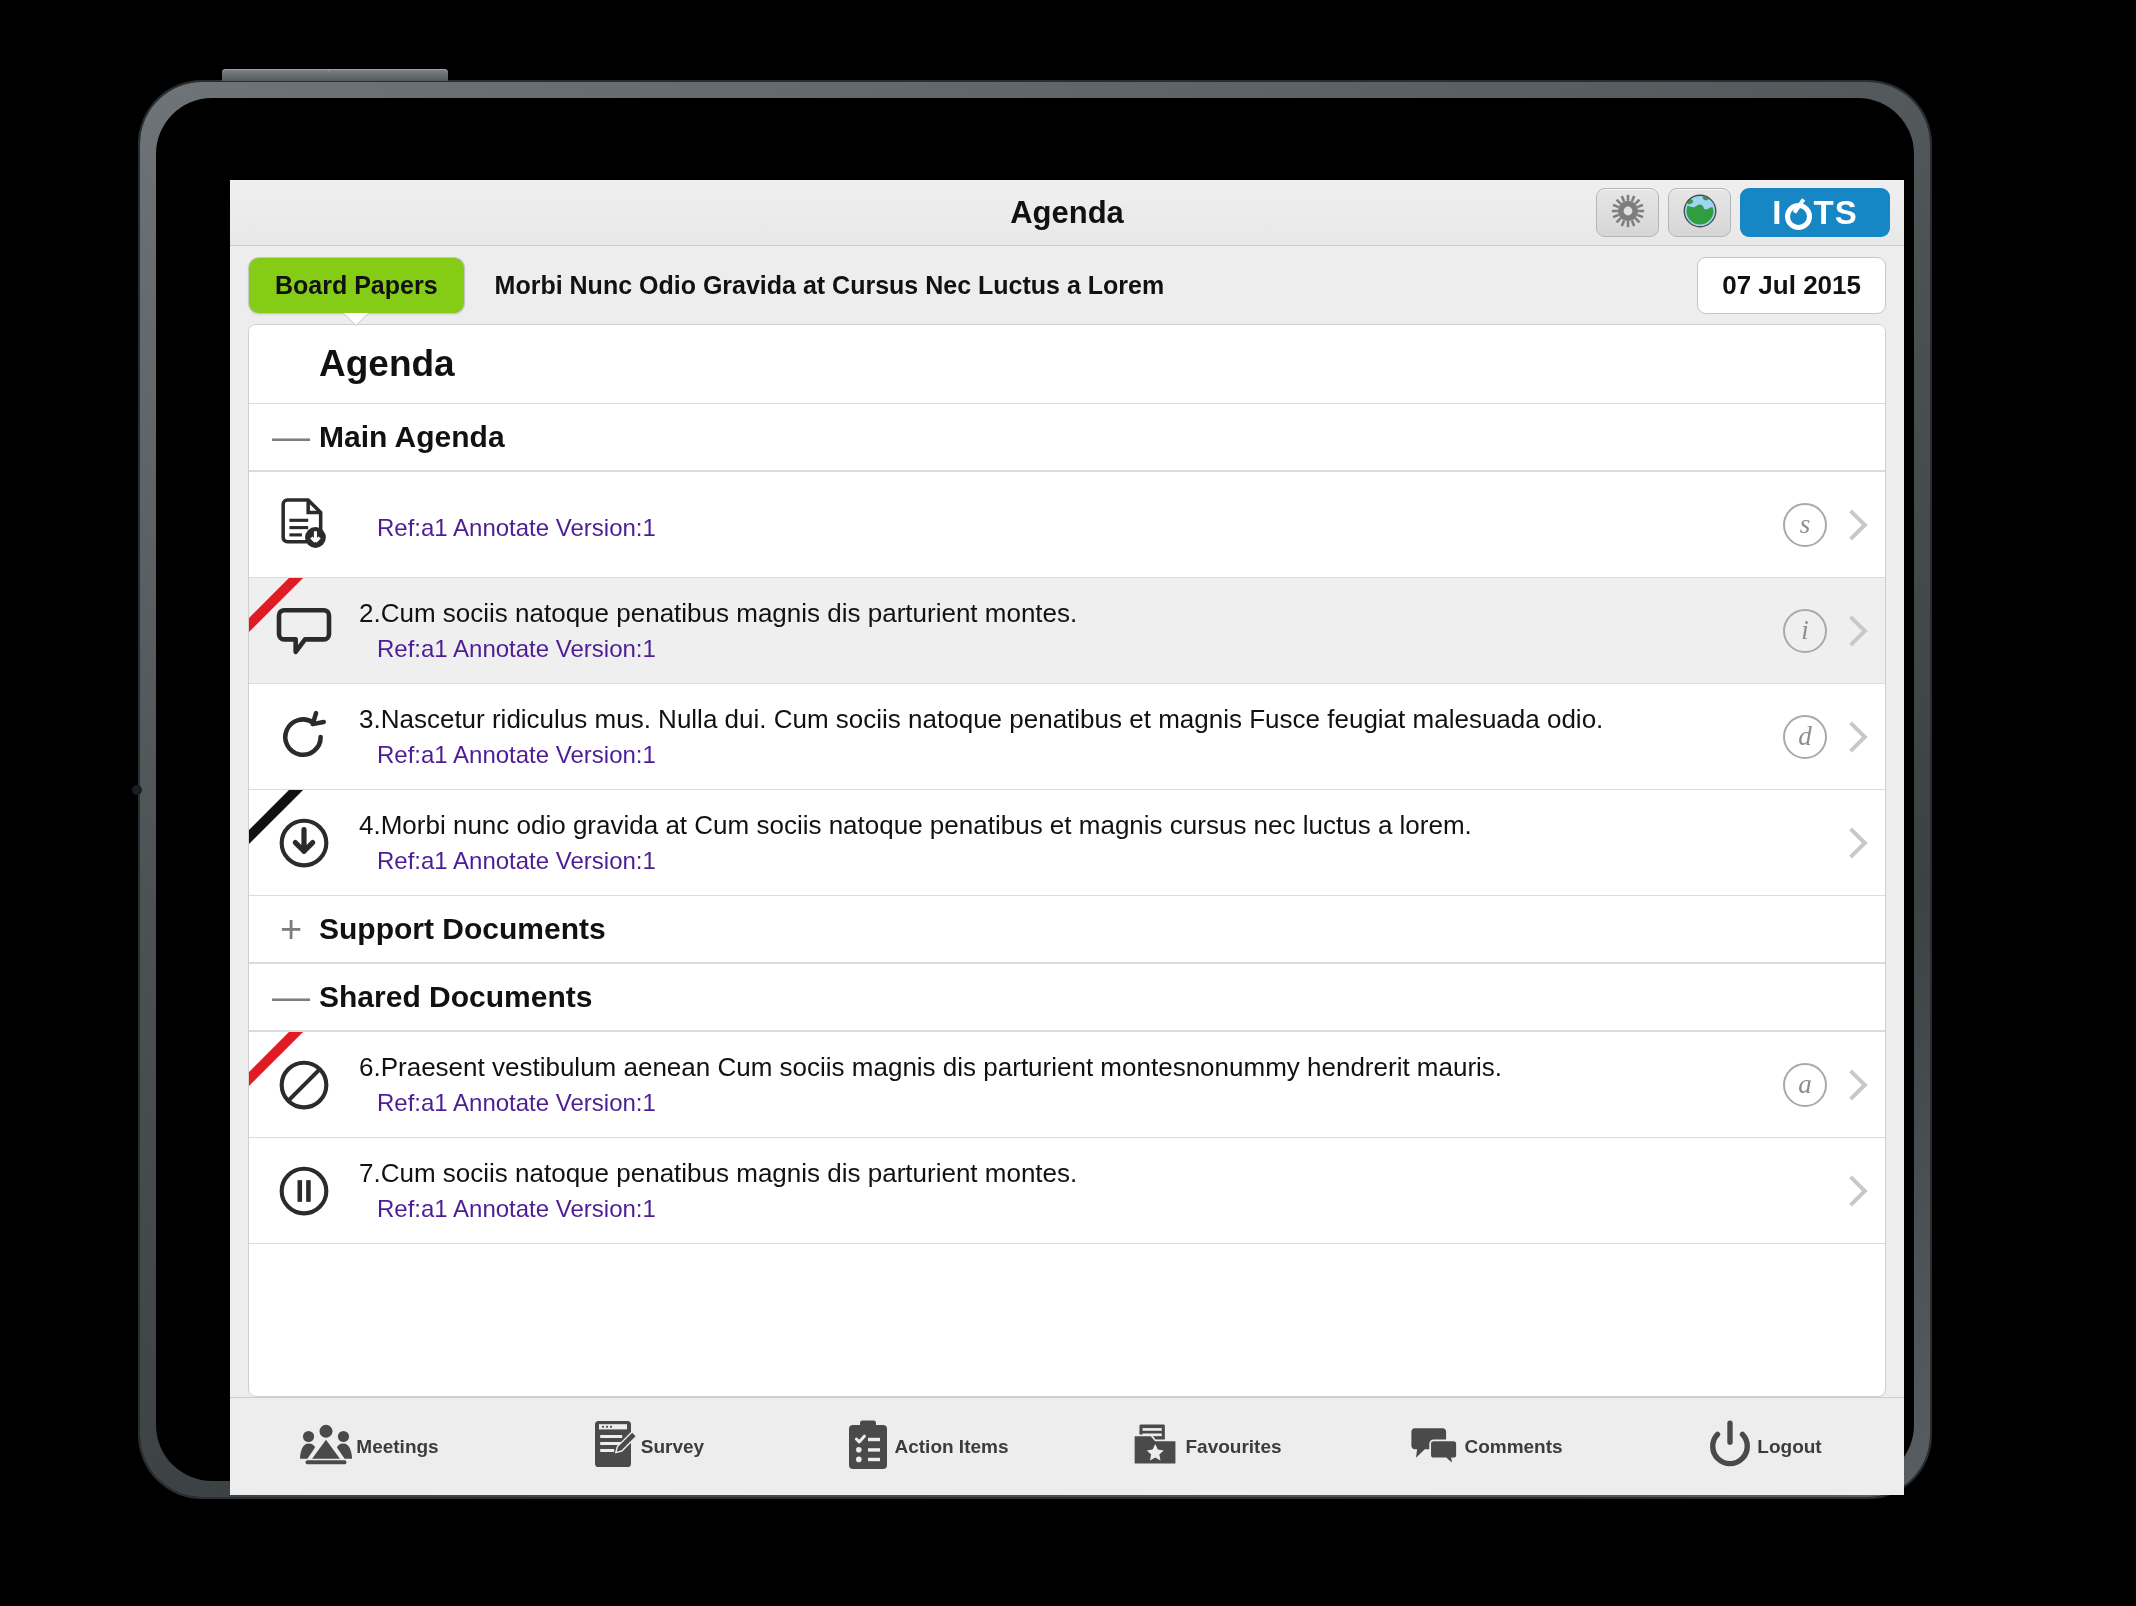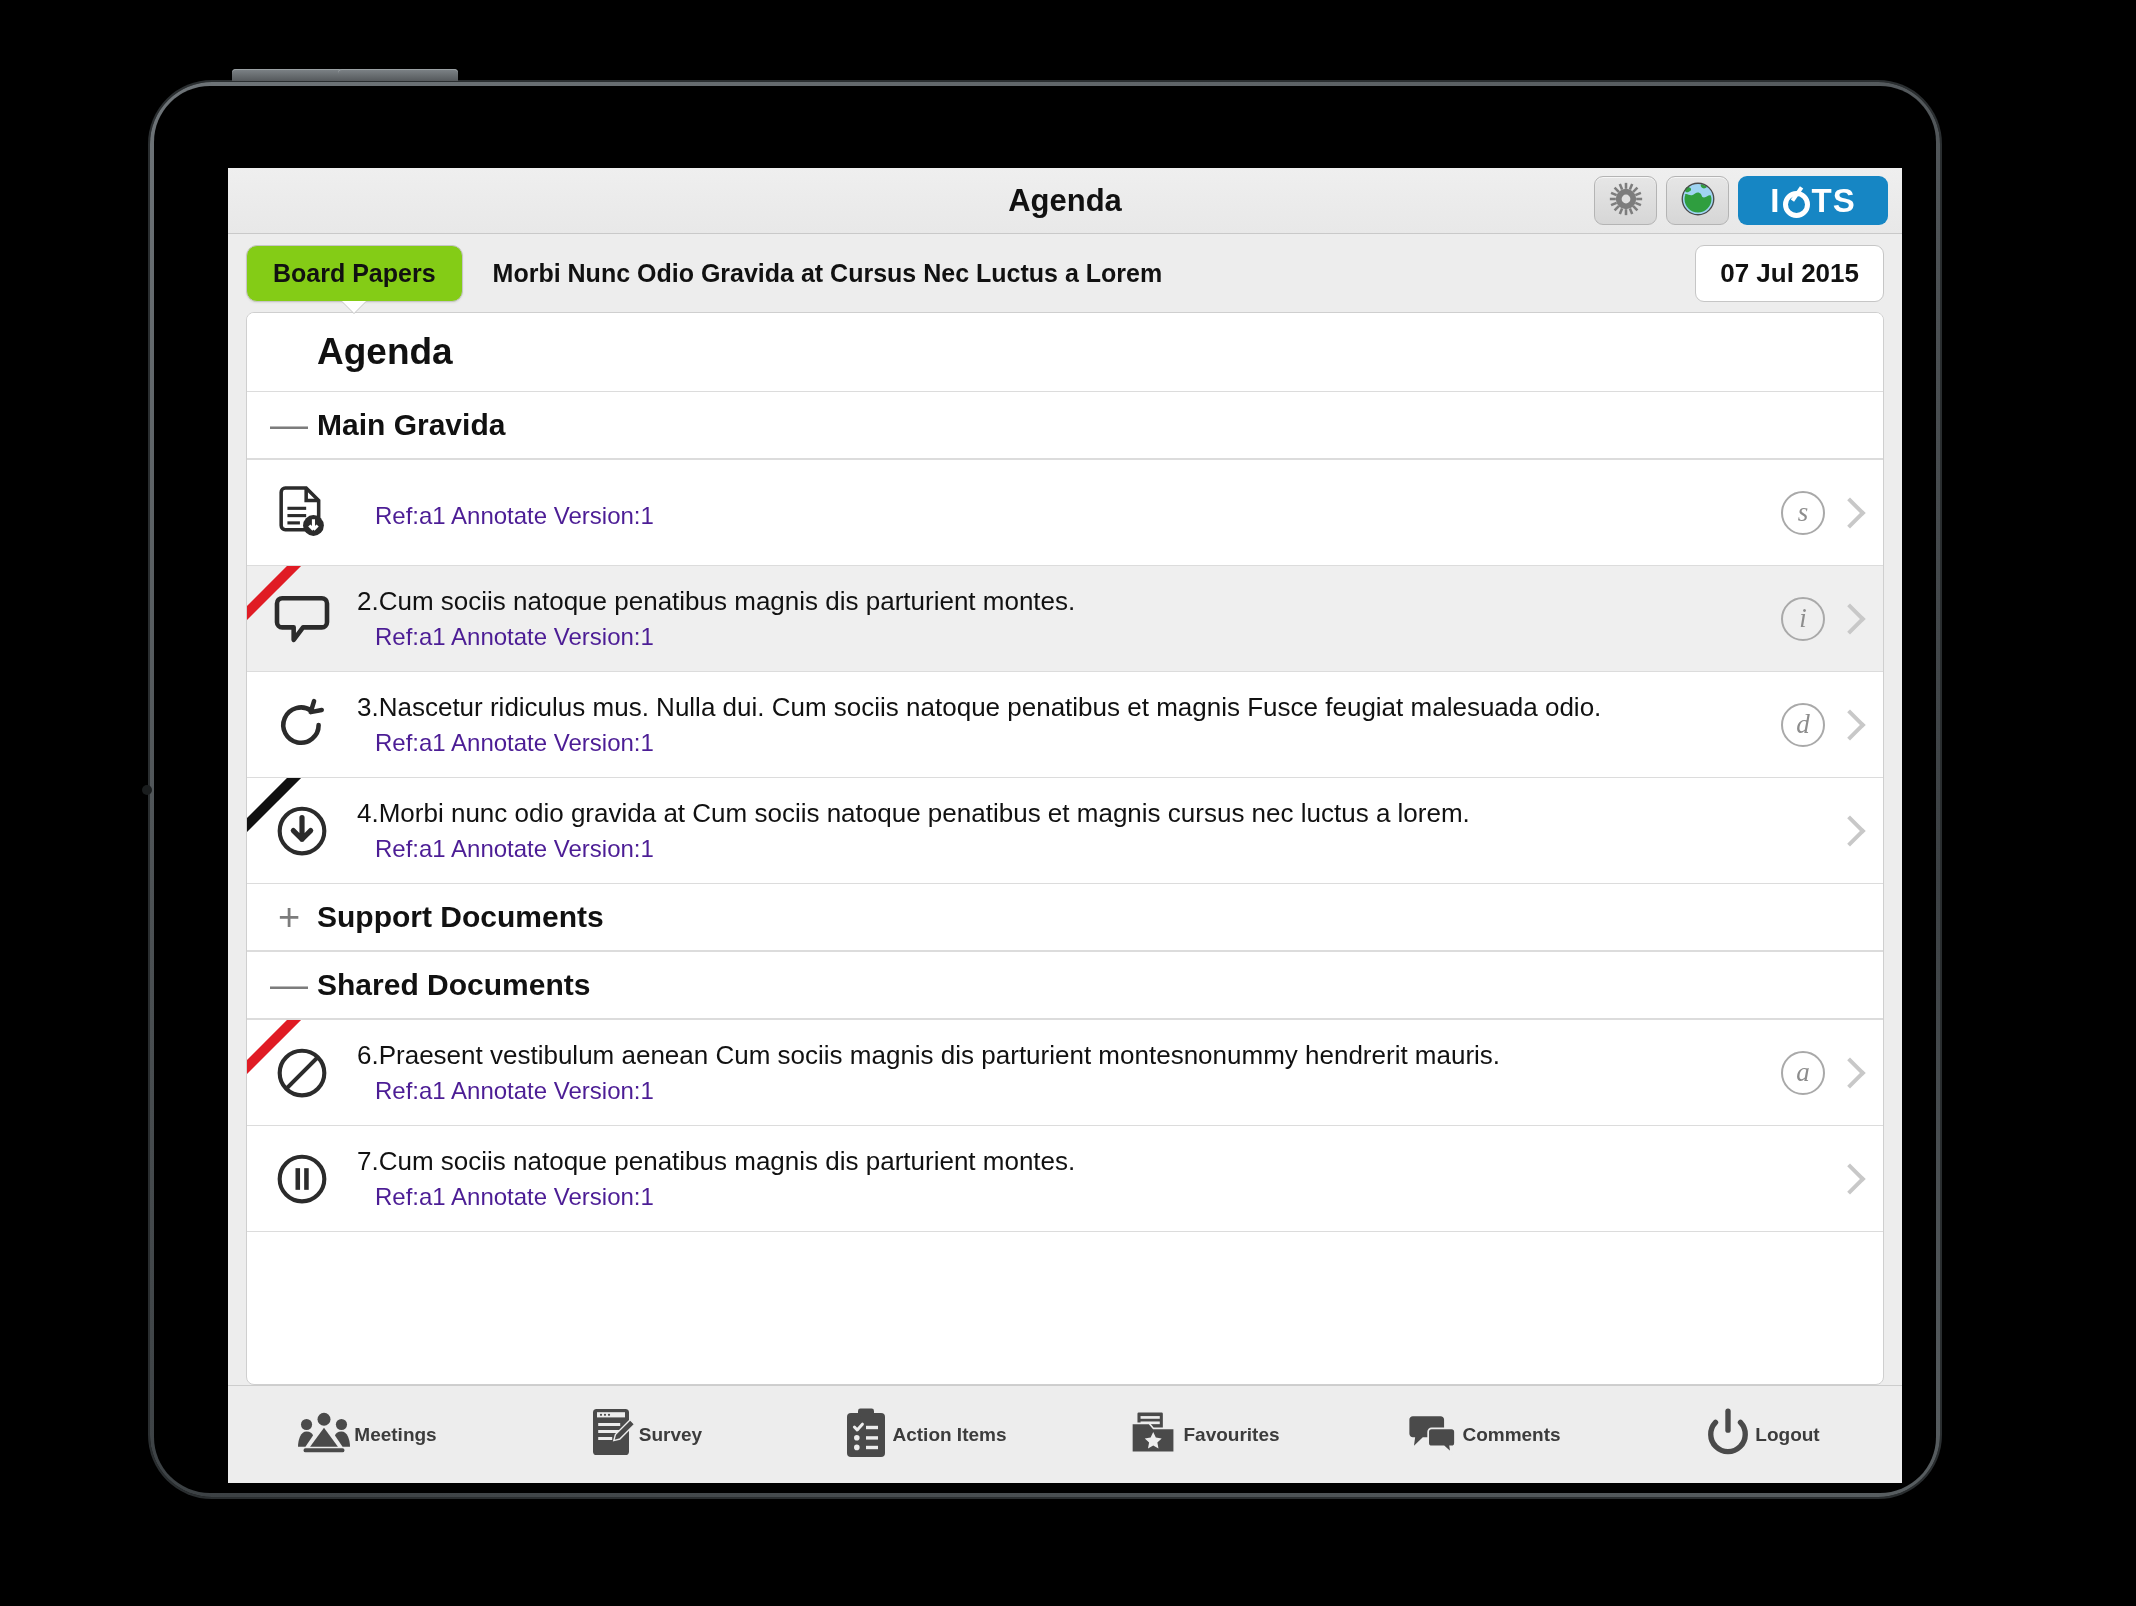--- a/index.html
+++ b/index.html
@@ -6,25 +6,25 @@
   html, body {
     width: 2136px; height: 1606px;
     background: #000;
     font-family: "Liberation Sans", sans-serif;
     overflow: hidden;
   }
 
   
   #device-frame {
     position: absolute;
-    left: 150px; top: 82px;
+    left: 140px; top: 82px;
     width: 1790px; height: 1415px;
     border-radius: 62px;
     background: linear-gradient(160deg,#6e7478 0%, #4c5154 40%, #3c4144 70%, #585e61 100%);
-    padding: 4px;
+    padding: 16px;
     box-shadow: 0 0 0 2px #2a2e30;
   }
   #device-inner {
     width: 100%; height: 100%;
     border-radius: 56px;
     background: #000;
     position: relative;
   }
   .btn-top {
     position: absolute;
@@ -322,21 +322,21 @@
         </div>
         <div id="meeting-title">Morbi Nunc Odio Gravida at Cursus Nec Luctus a Lorem</div>
         <div id="date-badge">07 Jul 2015</div>
       </div>
 
       <div id="content-panel">
         <div id="panel-title">Agenda</div>
         <div id="list">
             <div class="section-header">
               <span class="sign">—</span>
-              <span class="sec-label">Main Gravida</span>
+              <span class="sec-label">Main Agenda</span>
             </div>
             <div class="row">
               <div class="row-icon">
                 <svg width="50" height="56" viewBox="0 0 24 26">
                   <path d="M4 1h10l6 6v12a2 2 0 0 1-2 2H4a2 2 0 0 1-2-2V3a2 2 0 0 1 2-2z" fill="none" stroke="#2b2b2b" stroke-width="1.7"></path>
                   <path d="M14 1v6h6" fill="none" stroke="#2b2b2b" stroke-width="1.7"></path>
                   <rect x="5" y="10" width="9" height="1.5" fill="#2b2b2b"></rect>
                   <rect x="5" y="13.5" width="9" height="1.5" fill="#2b2b2b"></rect>
                   <rect x="5" y="17" width="6" height="1.5" fill="#2b2b2b"></rect>
                   <circle cx="17.5" cy="19" r="5" fill="#2b2b2b"></circle>

